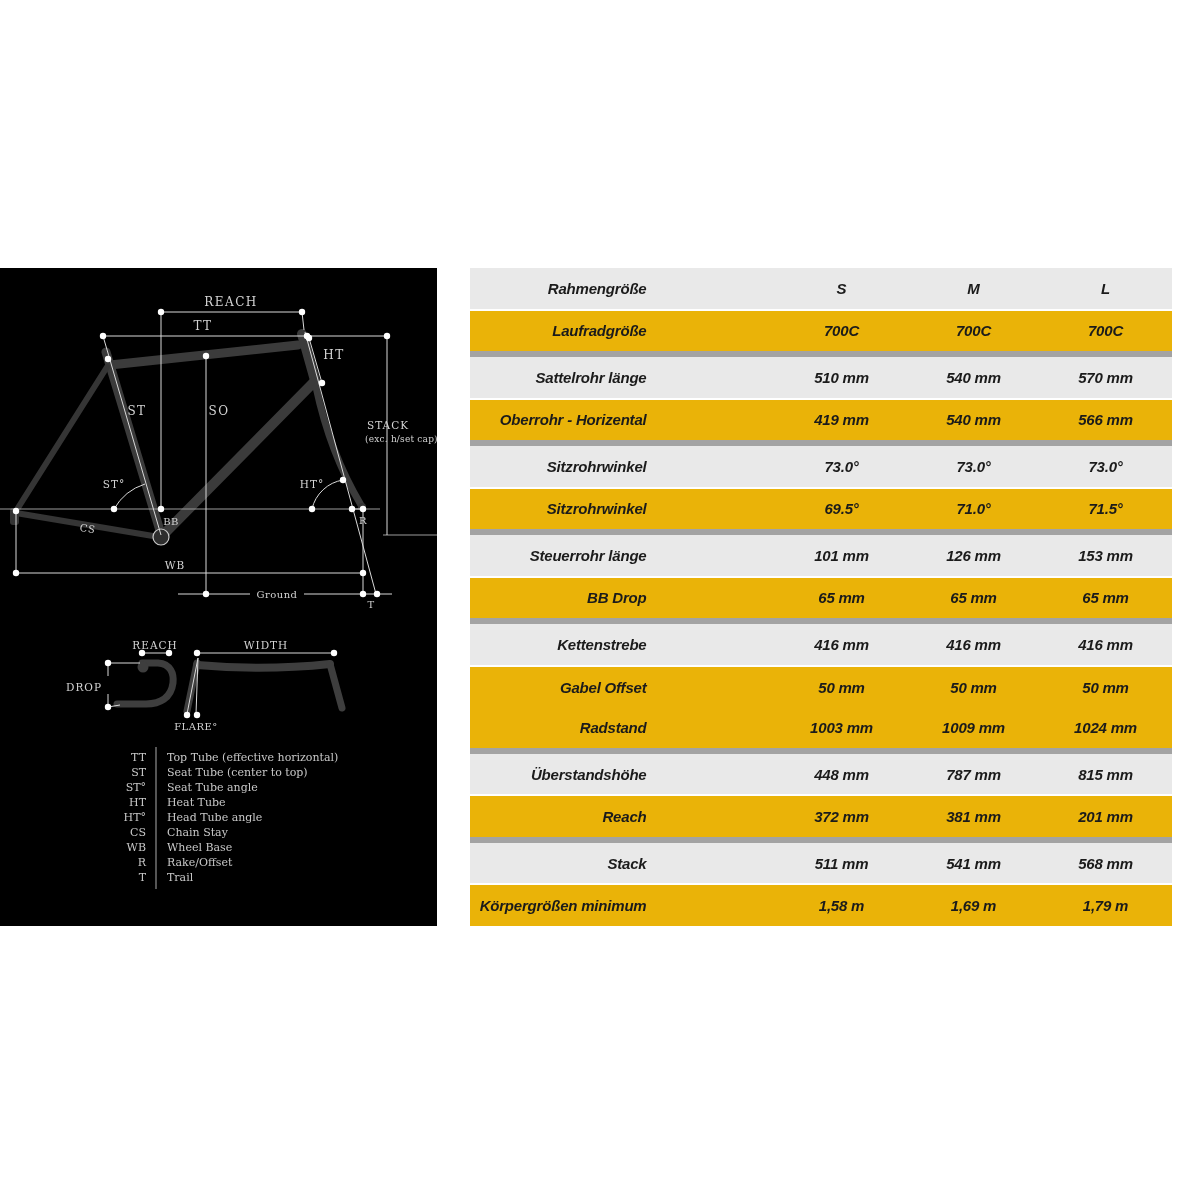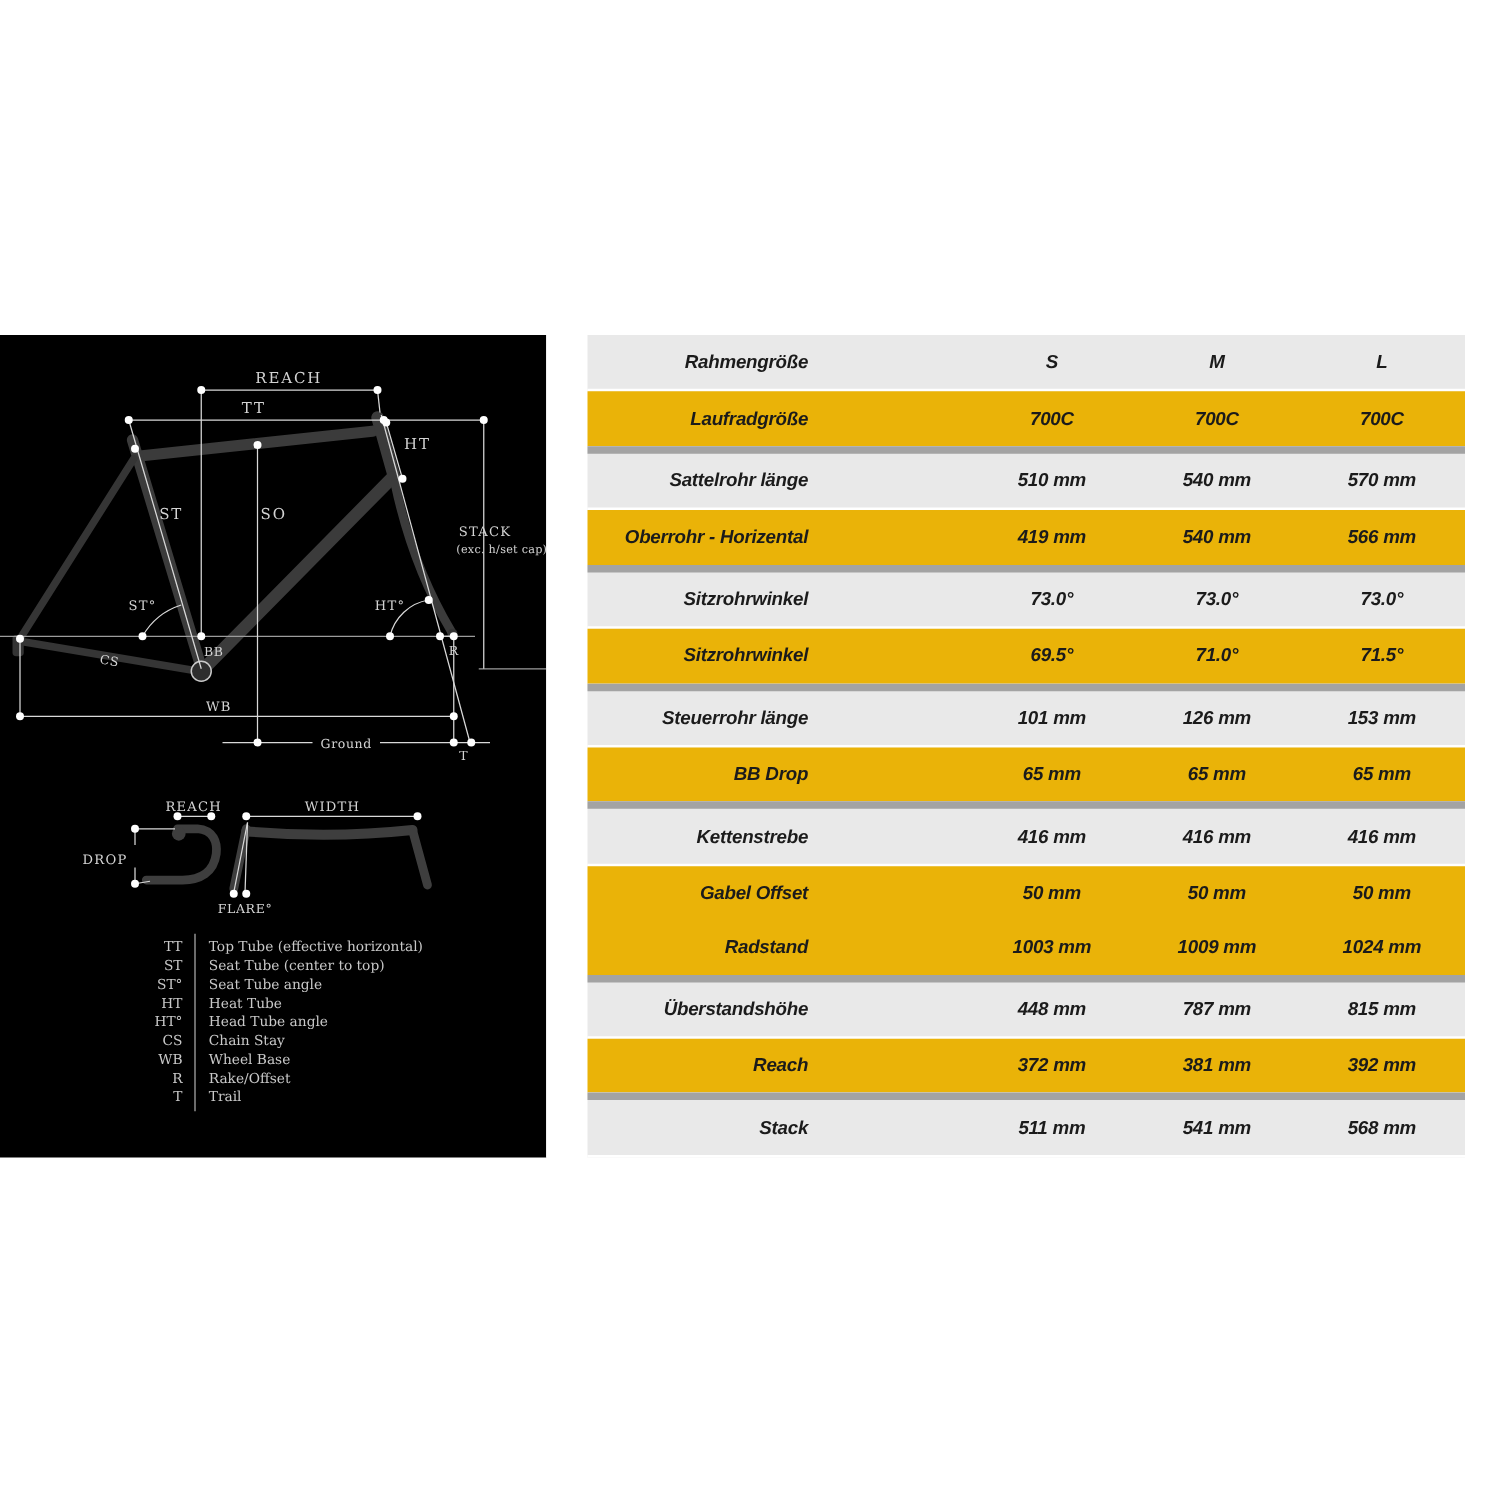--- a/index.html
+++ b/index.html
@@ -267,26 +267,32 @@
       <div class="cell label">Überstandshöhe</div>
       <div class="cell val">448 mm</div>
       <div class="cell val">787 mm</div>
       <div class="cell val">815 mm</div>
     </div>
 
     <div class="row">
       <div class="cell label">Reach</div>
       <div class="cell val">372 mm</div>
       <div class="cell val">381 mm</div>
-      <div class="cell val">392 mm</div>
+      <div class="cell val">201 mm</div>
     </div>
 
     <div class="row g">
       <div class="cell label">Stack</div>
       <div class="cell val">511 mm</div>
       <div class="cell val">541 mm</div>
       <div class="cell val">568 mm</div>
     </div>
 
+    <div class="row">
+      <div class="cell label">Körpergrößen minimum</div>
+      <div class="cell val">1,58 m</div>
+      <div class="cell val">1,69 m</div>
+      <div class="cell val">1,79 m</div>
+    </div>
 
 
   </div>
 </div>
 
 </body></html>

